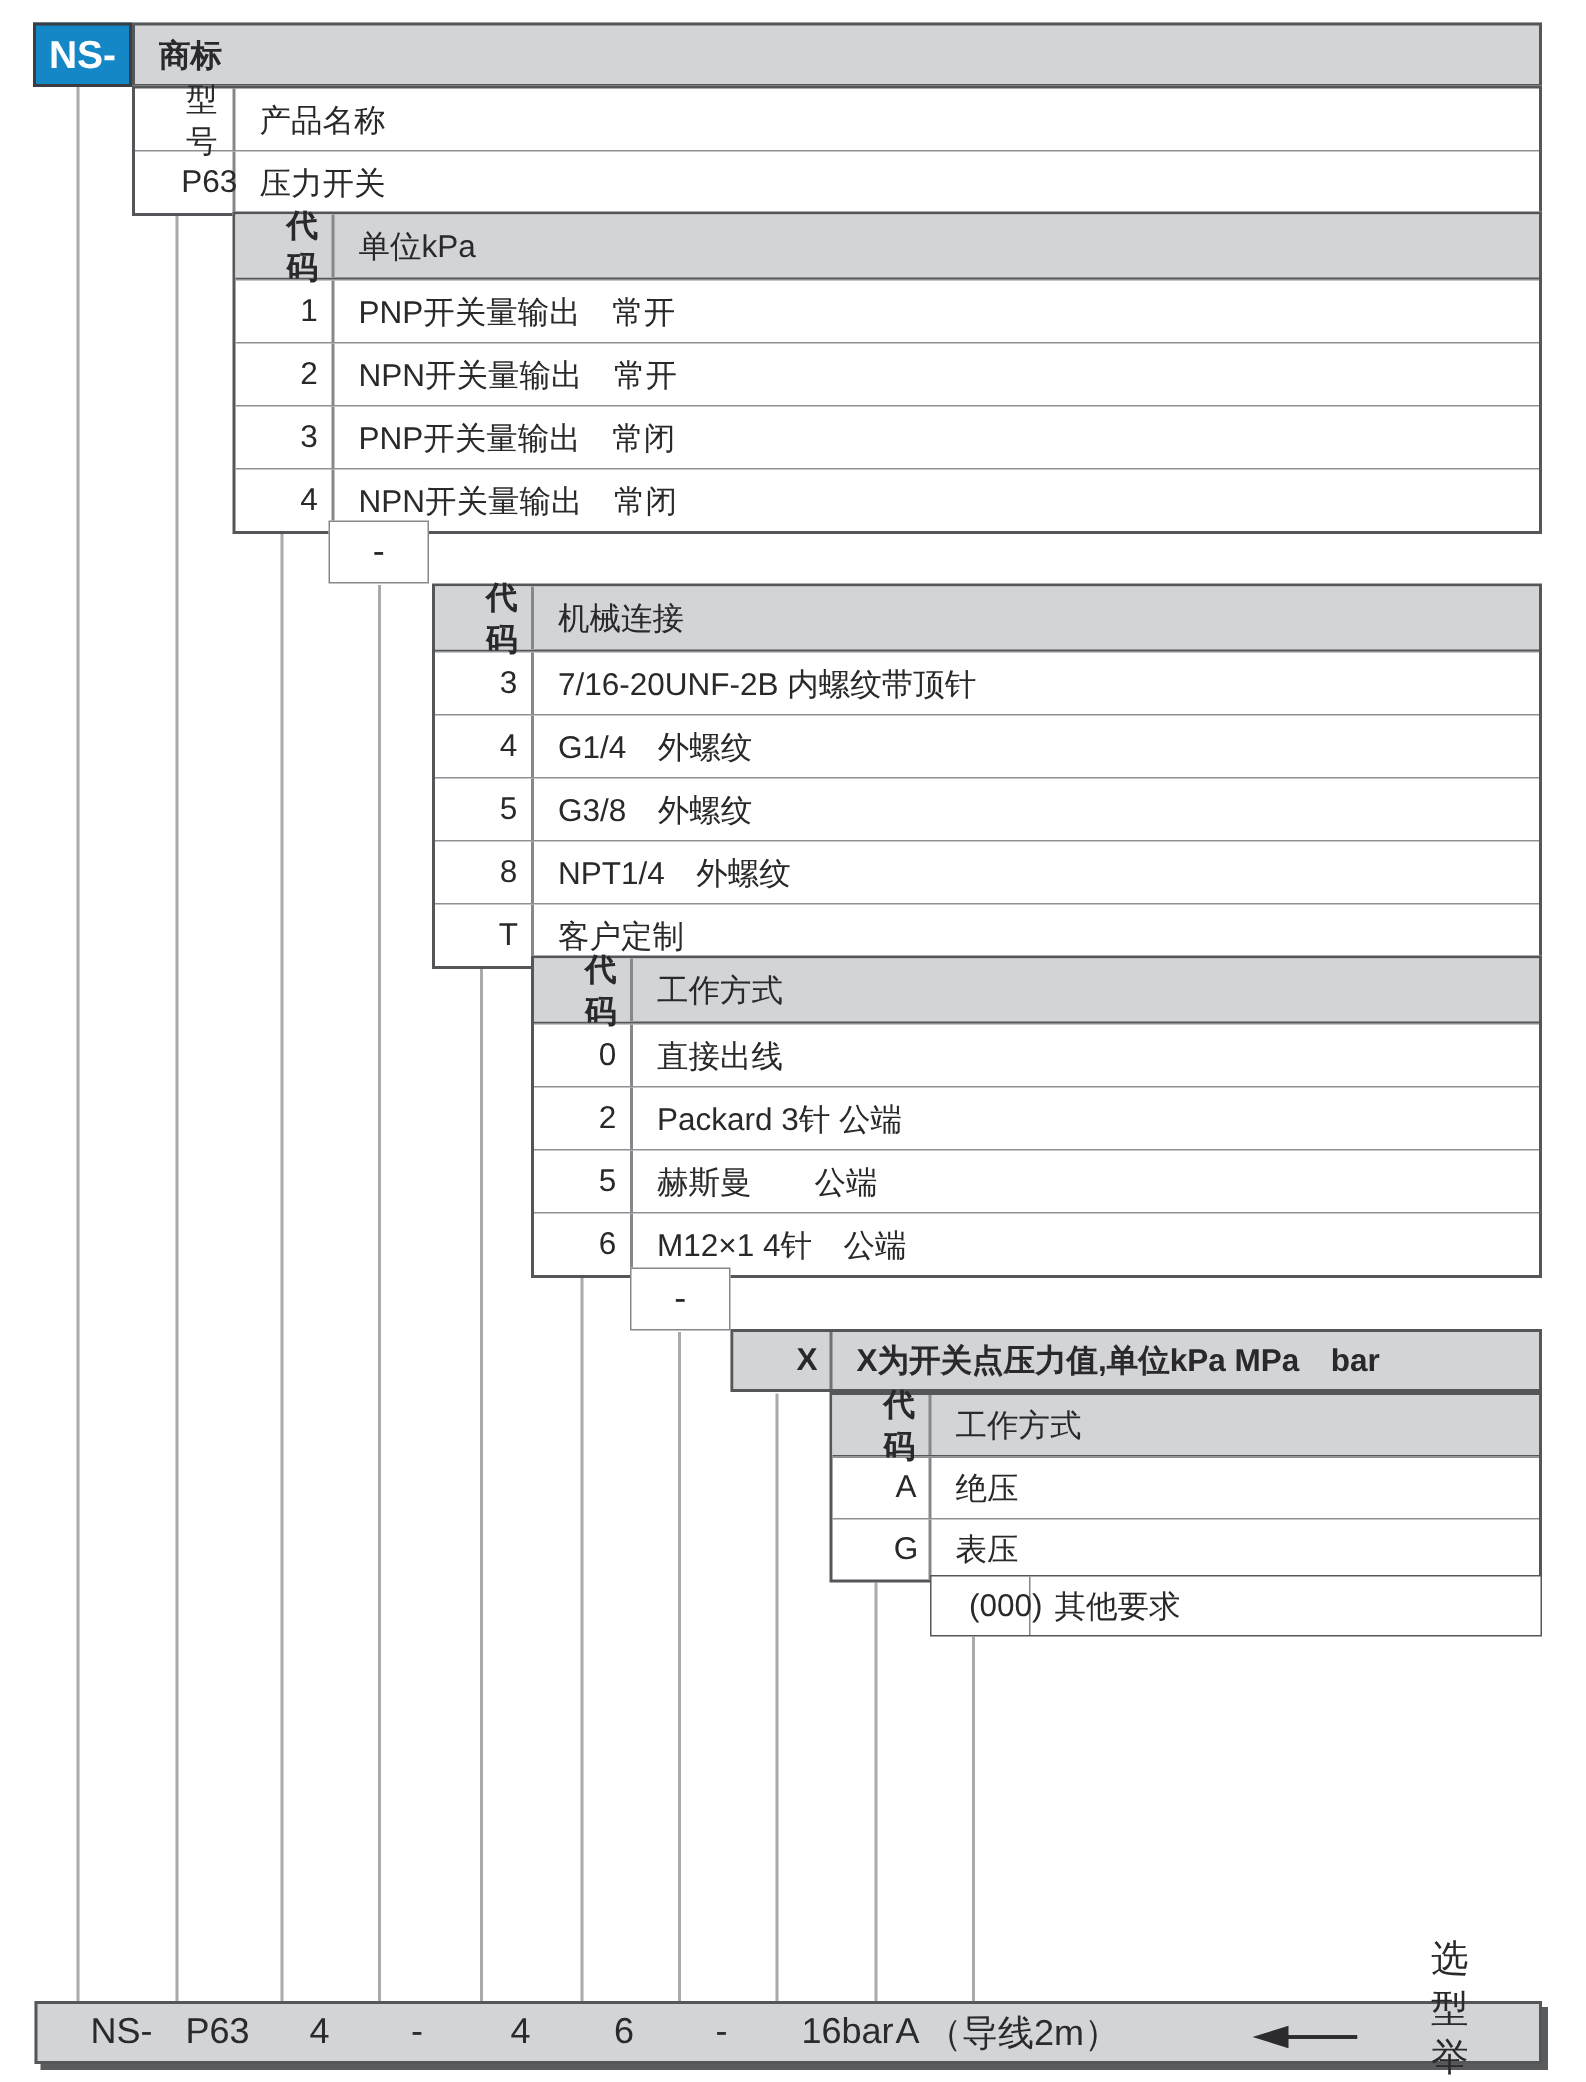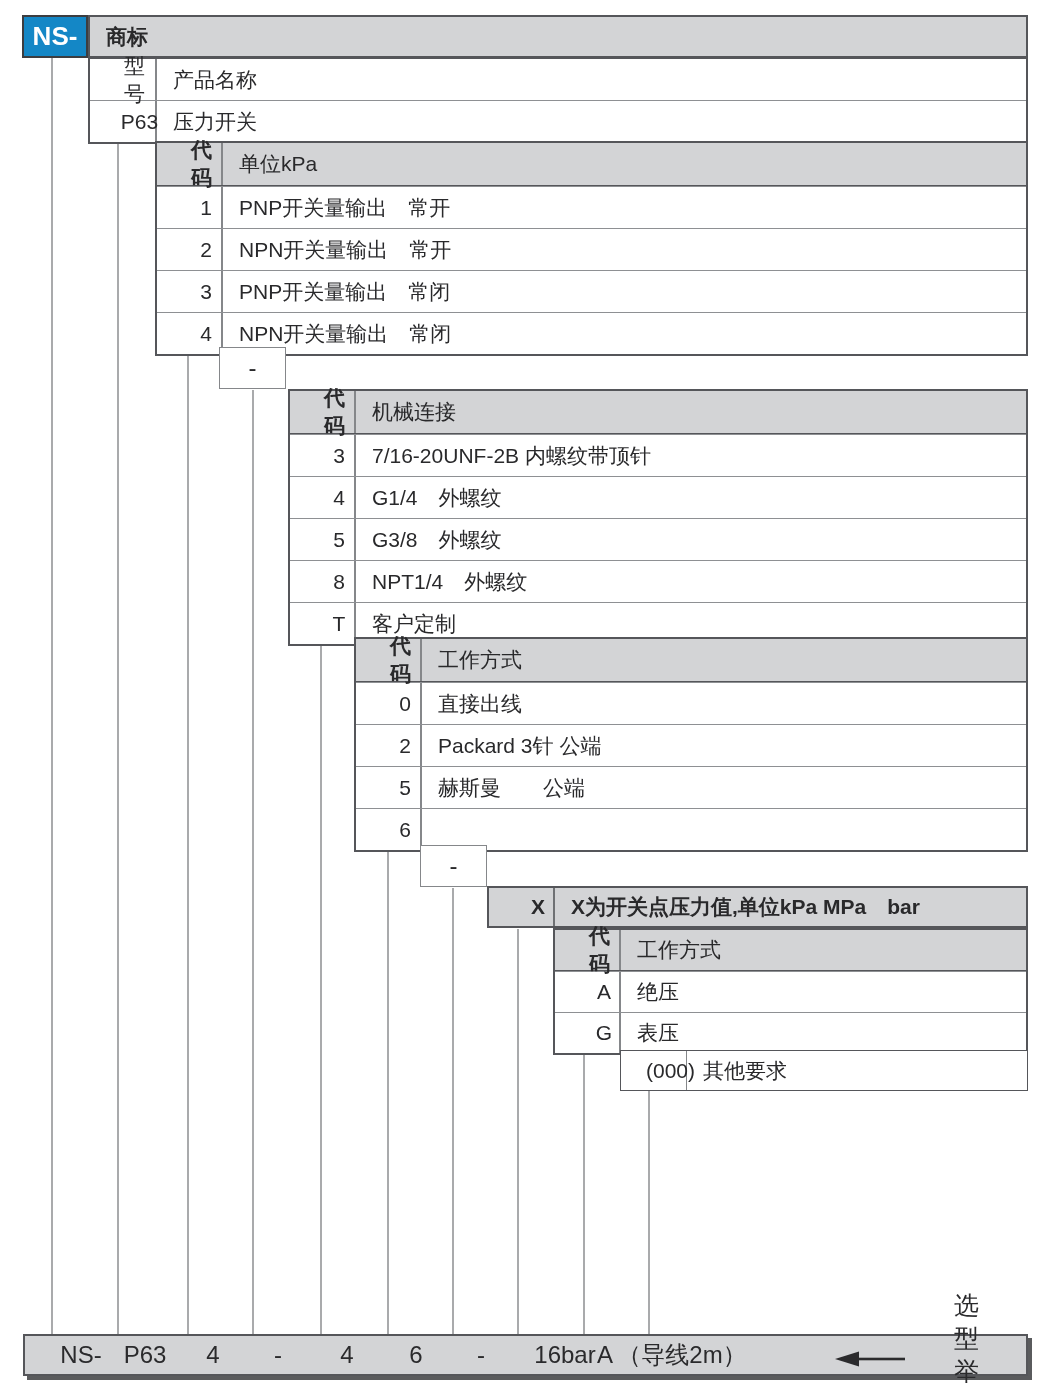--- a/index.html
+++ b/index.html
@@ -148,20 +148,21 @@
     <div class="row">
       <div class="key">2</div>
       <div class="val">Packard 3针 公端</div>
     </div>
     <div class="row">
       <div class="key">5</div>
       <div class="val">赫斯曼　　公端</div>
     </div>
     <div class="row">
       <div class="key">6</div>
+      <div class="val">M12×1 4针　公端</div>
     </div>
   </div>
 
   <div class="dash-cell" style="left:420px; top:845px;">
     <span>-</span>
   </div>
 
   <div class="box gray" style="left:487px; top:886px; width:541px; height:42px; display:flex;">
     <div class="key gray" style="border-right-color:#6f7174;">X</div>
     <div class="val">X为开关点压力值,单位kPa MPa　bar</div>

